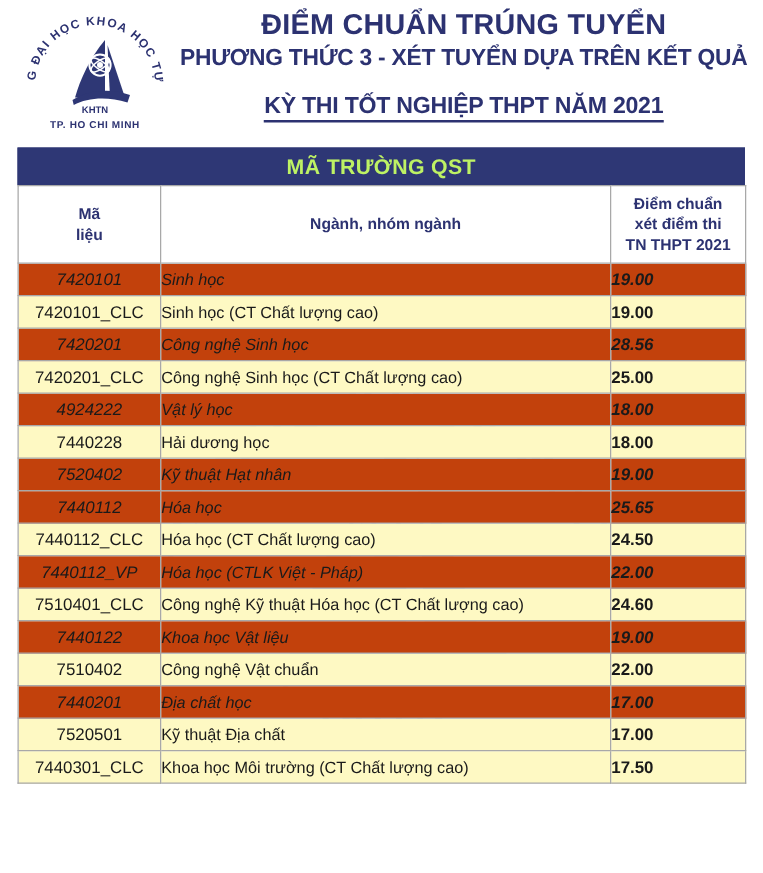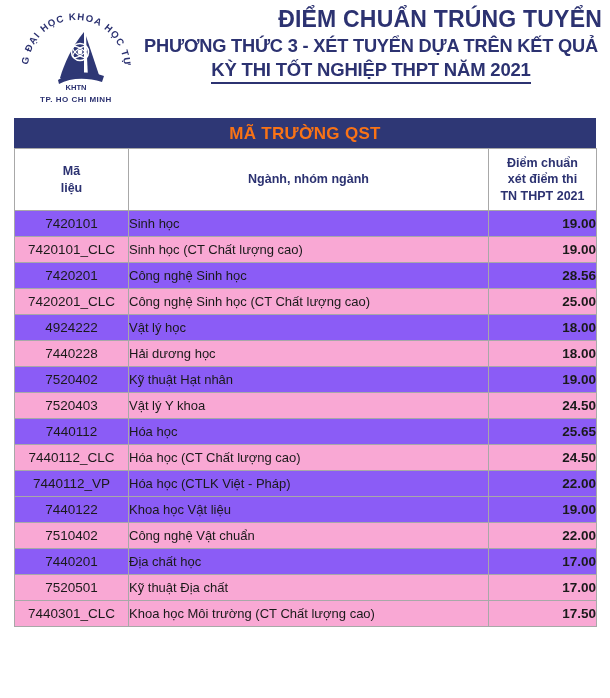--- a/index.html
+++ b/index.html
@@ -40,30 +40,29 @@
   }
   .title-line {
     font-weight: bold;
     letter-spacing: -0.2px;
     white-space: nowrap;
     line-height: 1.18;
   }
   #title-line-1 {
     font-size: 23px;
     letter-spacing: 0.2px;
-    text-align: right;
   }
   #title-line-2 {
     font-size: 18.5px;
     margin-top: 2px;
     transform: scaleX(0.985);
   }
   #title-line-3 {
     font-size: 18.5px;
-    margin-top: 2px;
+    margin-top: 16px;
     display: inline-block;
     border-bottom: 2px solid #2c3271;
     padding-bottom: 1px;
   }
 
   
   #watermark {
     position: absolute;
     left: 95px;
     top: 275px;
@@ -78,21 +77,21 @@
   #table-wrap {
     position: absolute;
     left: 14px;
     top: 118px;
     width: 582px;
     z-index: 1;
   }
 
   #school-bar {
     background: #2e3775;
-    color: #f97316;
+    color: #bef264;
     font-size: 17px;
     font-weight: bold;
     text-align: center;
     height: 30px;
     line-height: 30px;
     letter-spacing: 0.3px;
     border: 1px solid #2e3775;
     box-sizing: border-box;
   }
 
@@ -116,39 +115,39 @@
     font-size: 12.5px;
     font-weight: bold;
     line-height: 1.32;
     background: #ffffff;
     height: 62px;
     vertical-align: middle;
     text-align: center;
   }
 
   tbody tr { height: 26px; }
-  tbody tr.alt td { background: #8b5cf6; }
-  tbody tr td { background: #f9a8d4; }
+  tbody tr.alt td { background: #c2410c; font-style: italic; }
+  tbody tr td { background: #fef9c3; }
 
   td.code {
     text-align: center;
     font-size: 13.5px;
     color: #1a1a1a;
     padding: 0 4px;
   }
   td.name {
     text-align: left;
     font-size: 13px;
     color: #1a1a1a;
     padding: 0 0 0 9px;
     white-space: nowrap;
     overflow: hidden;
   }
   td.score {
-    text-align: right;
+    text-align: left;
     font-size: 13.5px;
     font-weight: bold;
     color: #1a1a1a;
   }
 </style>
 </head>
 <body>
 
 <div id="header">
 
@@ -254,40 +253,40 @@
         <tr>
           <td class="code">7440228</td>
           <td class="name">Hải dương học</td>
           <td class="score">18.00</td>
         </tr>
         <tr class="alt">
           <td class="code">7520402</td>
           <td class="name">Kỹ thuật Hạt nhân</td>
           <td class="score">19.00</td>
         </tr>
-        <tr>
-          <td class="code">7520403</td>
-          <td class="name">Vật lý Y khoa</td>
-          <td class="score">24.50</td>
-        </tr>
         <tr class="alt">
           <td class="code">7440112</td>
           <td class="name">Hóa học</td>
           <td class="score">25.65</td>
         </tr>
         <tr>
           <td class="code">7440112_CLC</td>
           <td class="name">Hóa học (CT Chất lượng cao)</td>
           <td class="score">24.50</td>
         </tr>
         <tr class="alt">
           <td class="code">7440112_VP</td>
           <td class="name">Hóa học (CTLK Việt - Pháp)</td>
           <td class="score">22.00</td>
         </tr>
+        <tr>
+          <td class="code">7510401_CLC</td>
+          <td class="name">Công nghệ Kỹ thuật Hóa học (CT Chất lượng cao)</td>
+          <td class="score">24.60</td>
+        </tr>
         <tr class="alt">
           <td class="code">7440122</td>
           <td class="name">Khoa học Vật liệu</td>
           <td class="score">19.00</td>
         </tr>
         <tr>
           <td class="code">7510402</td>
           <td class="name">Công nghệ Vật chuẩn</td>
           <td class="score">22.00</td>
         </tr>

